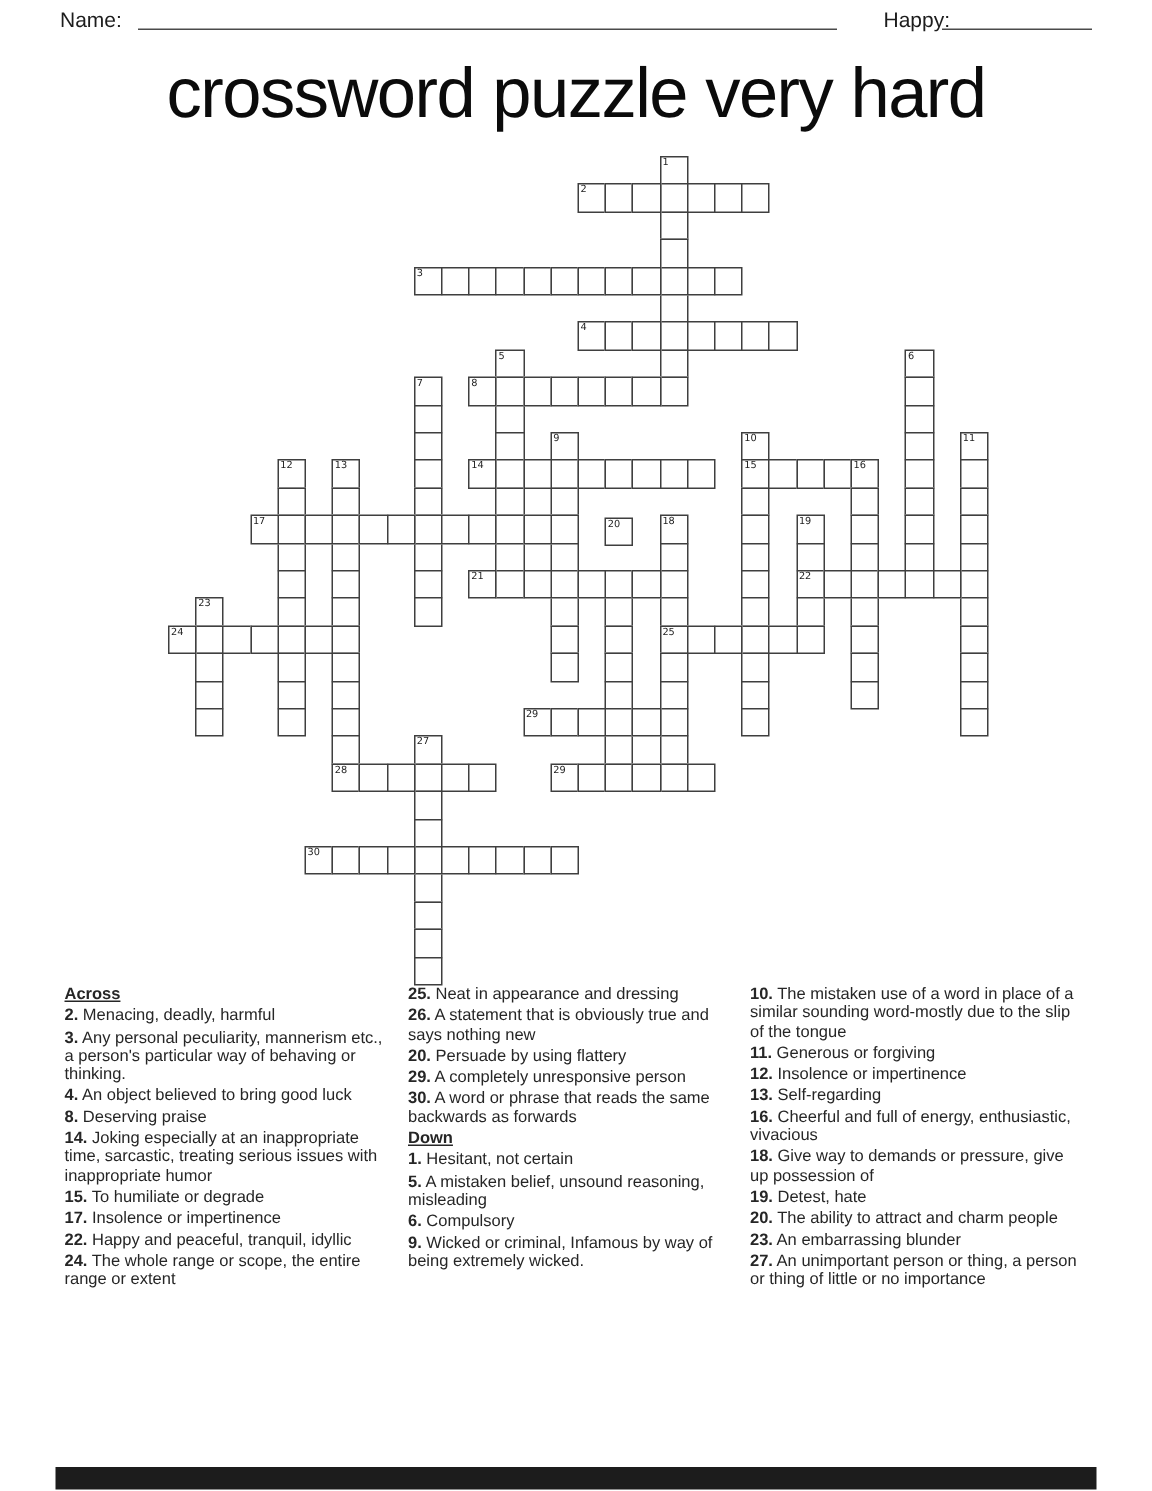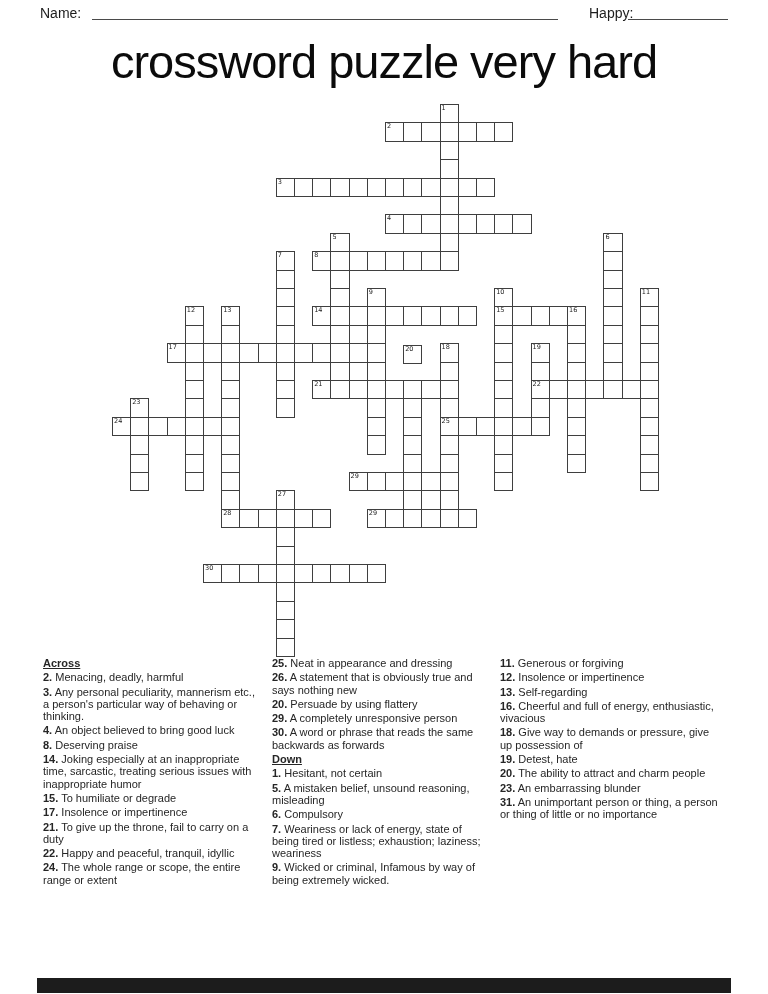--- a/index.html
+++ b/index.html
@@ -332,43 +332,42 @@
 
   <div id="clue-col-1" class="cluecol">
       <div class="clsec">Across</div>
       <div class="clue"><b>2.</b> Menacing, deadly, harmful</div>
       <div class="clue"><b>3.</b> Any personal peculiarity, mannerism etc., a person's particular way of behaving or thinking.</div>
       <div class="clue"><b>4.</b> An object believed to bring good luck</div>
       <div class="clue"><b>8.</b> Deserving praise</div>
       <div class="clue"><b>14.</b> Joking especially at an inappropriate time, sarcastic, treating serious issues with inappropriate humor</div>
       <div class="clue"><b>15.</b> To humiliate or degrade</div>
       <div class="clue"><b>17.</b> Insolence or impertinence</div>
-      <div class="clue"><b>21.</b> To give up the throne, fail to carry on a duty</div>
       <div class="clue"><b>22.</b> Happy and peaceful, tranquil, idyllic</div>
       <div class="clue"><b>24.</b> The whole range or scope, the entire range or extent</div>
     </div>
   <div id="clue-col-2" class="cluecol">
       <div class="clue"><b>25.</b> Neat in appearance and dressing</div>
       <div class="clue"><b>26.</b> A statement that is obviously true and says nothing new</div>
       <div class="clue"><b>20.</b> Persuade by using flattery</div>
       <div class="clue"><b>29.</b> A completely unresponsive person</div>
       <div class="clue"><b>30.</b> A word or phrase that reads the same backwards as forwards</div>
       <div class="clsec">Down</div>
       <div class="clue"><b>1.</b> Hesitant, not certain</div>
       <div class="clue"><b>5.</b> A mistaken belief, unsound reasoning, misleading</div>
       <div class="clue"><b>6.</b> Compulsory</div>
-      <div class="clue"><b>7.</b> Weariness or lack of energy, state of being tired or listless; exhaustion; laziness; weariness</div>
       <div class="clue"><b>9.</b> Wicked or criminal, Infamous by way of being extremely wicked.</div>
     </div>
   <div id="clue-col-3" class="cluecol">
+      <div class="clue"><b>10.</b> The mistaken use of a word in place of a similar sounding word-mostly due to the slip of the tongue</div>
       <div class="clue"><b>11.</b> Generous or forgiving</div>
       <div class="clue"><b>12.</b> Insolence or impertinence</div>
       <div class="clue"><b>13.</b> Self-regarding</div>
       <div class="clue"><b>16.</b> Cheerful and full of energy, enthusiastic, vivacious</div>
       <div class="clue"><b>18.</b> Give way to demands or pressure, give up possession of</div>
       <div class="clue"><b>19.</b> Detest, hate</div>
       <div class="clue"><b>20.</b> The ability to attract and charm people</div>
       <div class="clue"><b>23.</b> An embarrassing blunder</div>
-      <div class="clue"><b>31.</b> An unimportant person or thing, a person or thing of little or no importance</div>
+      <div class="clue"><b>27.</b> An unimportant person or thing, a person or thing of little or no importance</div>
     </div>
 
   <div id="footer-bar" style="background: rgb(28, 28, 28);"></div>
 </div>
 
 </body></html>

